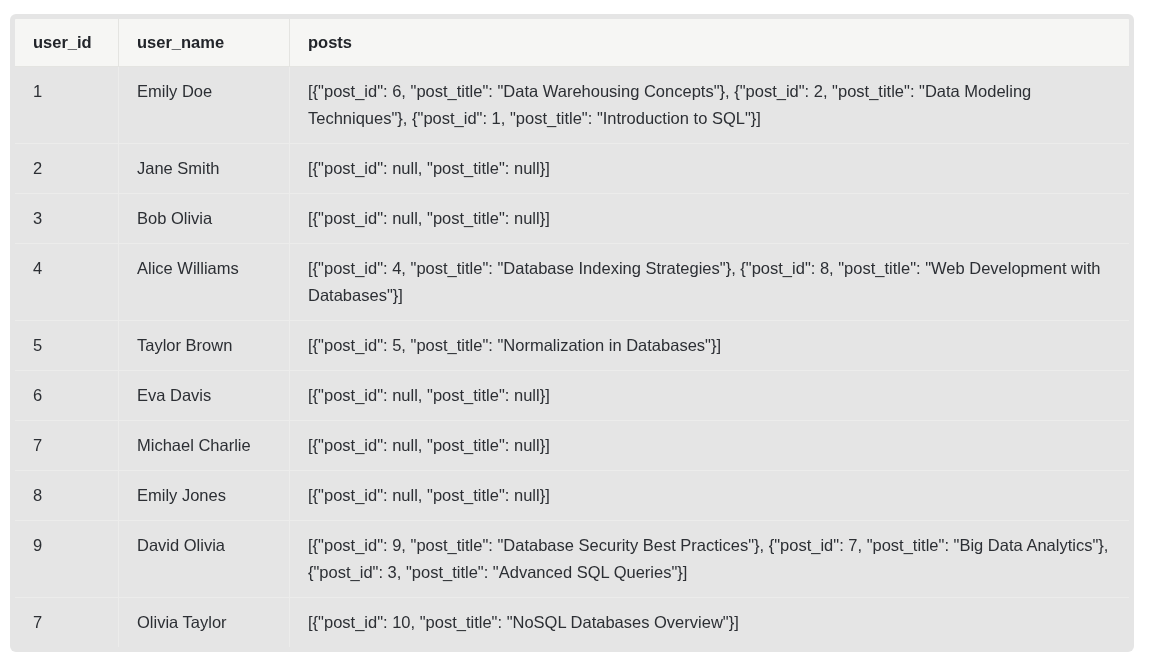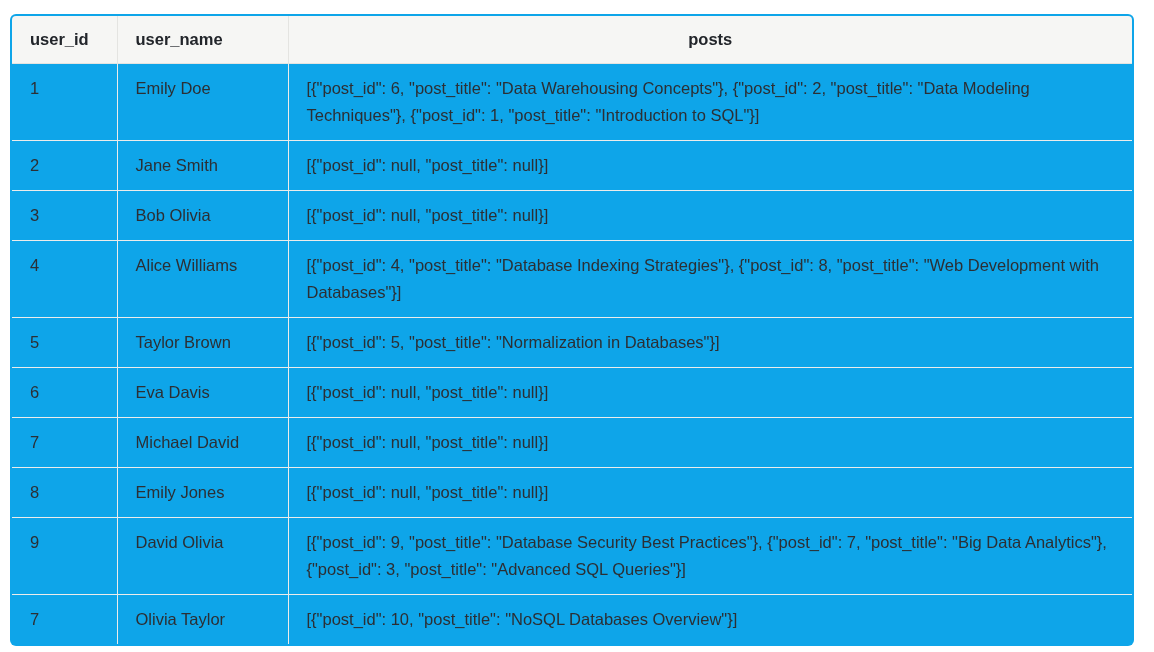--- a/index.html
+++ b/index.html
@@ -27,42 +27,41 @@
     position: absolute;
     left: 10px;
     top: 14px;
     width: 1124px;
   }
 
   table.result-table {
     border-collapse: collapse;
     width: 1124px;
     table-layout: fixed;
-    background: #0ea5e9;
-    border: 2px solid #a3a3a3;
+    background: #e5e5e5;
+    border: 5px solid #a3a3a3;
     border-radius: 6px;
     overflow: hidden;
   }
 
   table.result-table thead th {
     background: #f6f6f4;
     font-weight: bold;
     font-size: 16.5px;
     color: #22252a;
     text-align: left;
     padding: 13px 18px 14px 18px;
     border-right: 1px solid #e4e4e1;
     border-bottom: 1px solid #e4e4e1;
     line-height: 20px;
     vertical-align: middle;
     white-space: nowrap;
   }
   table.result-table thead th:last-child {
     border-right: none;
-    text-align: center;
   }
 
   table.result-table tbody td {
     font-size: 16.5px;
     color: #2c2f34;
     text-align: left;
     padding: 11px 18px 11px 18px;
     border-right: 1px solid #ececeb;
     border-bottom: 1px solid #ececeb;
     line-height: 27px;
@@ -136,21 +135,21 @@
         </tr>
 
         <tr>
           <td class="cell-num">6</td>
           <td class="cell-name">Eva Davis</td>
           <td class="cell-posts">[{"post_id": null, "post_title": null}]</td>
         </tr>
 
         <tr>
           <td class="cell-num">7</td>
-          <td class="cell-name">Michael David</td>
+          <td class="cell-name">Michael Charlie</td>
           <td class="cell-posts">[{"post_id": null, "post_title": null}]</td>
         </tr>
 
         <tr>
           <td class="cell-num">8</td>
           <td class="cell-name">Emily Jones</td>
           <td class="cell-posts">[{"post_id": null, "post_title": null}]</td>
         </tr>
 
         <tr>

